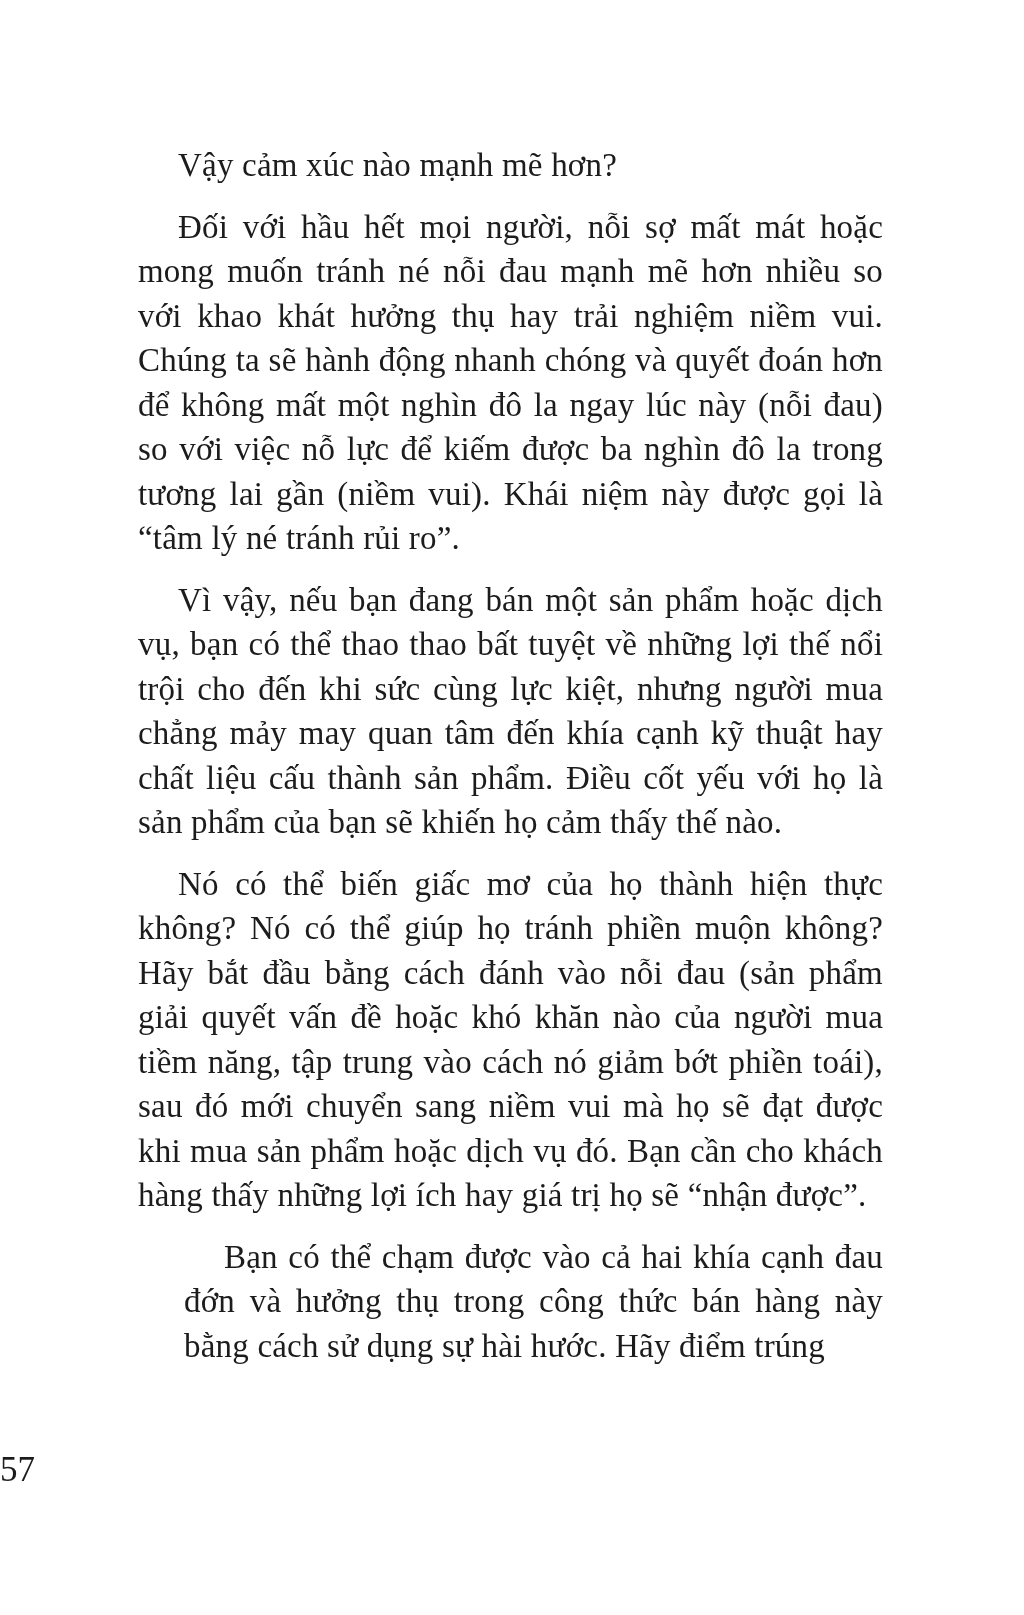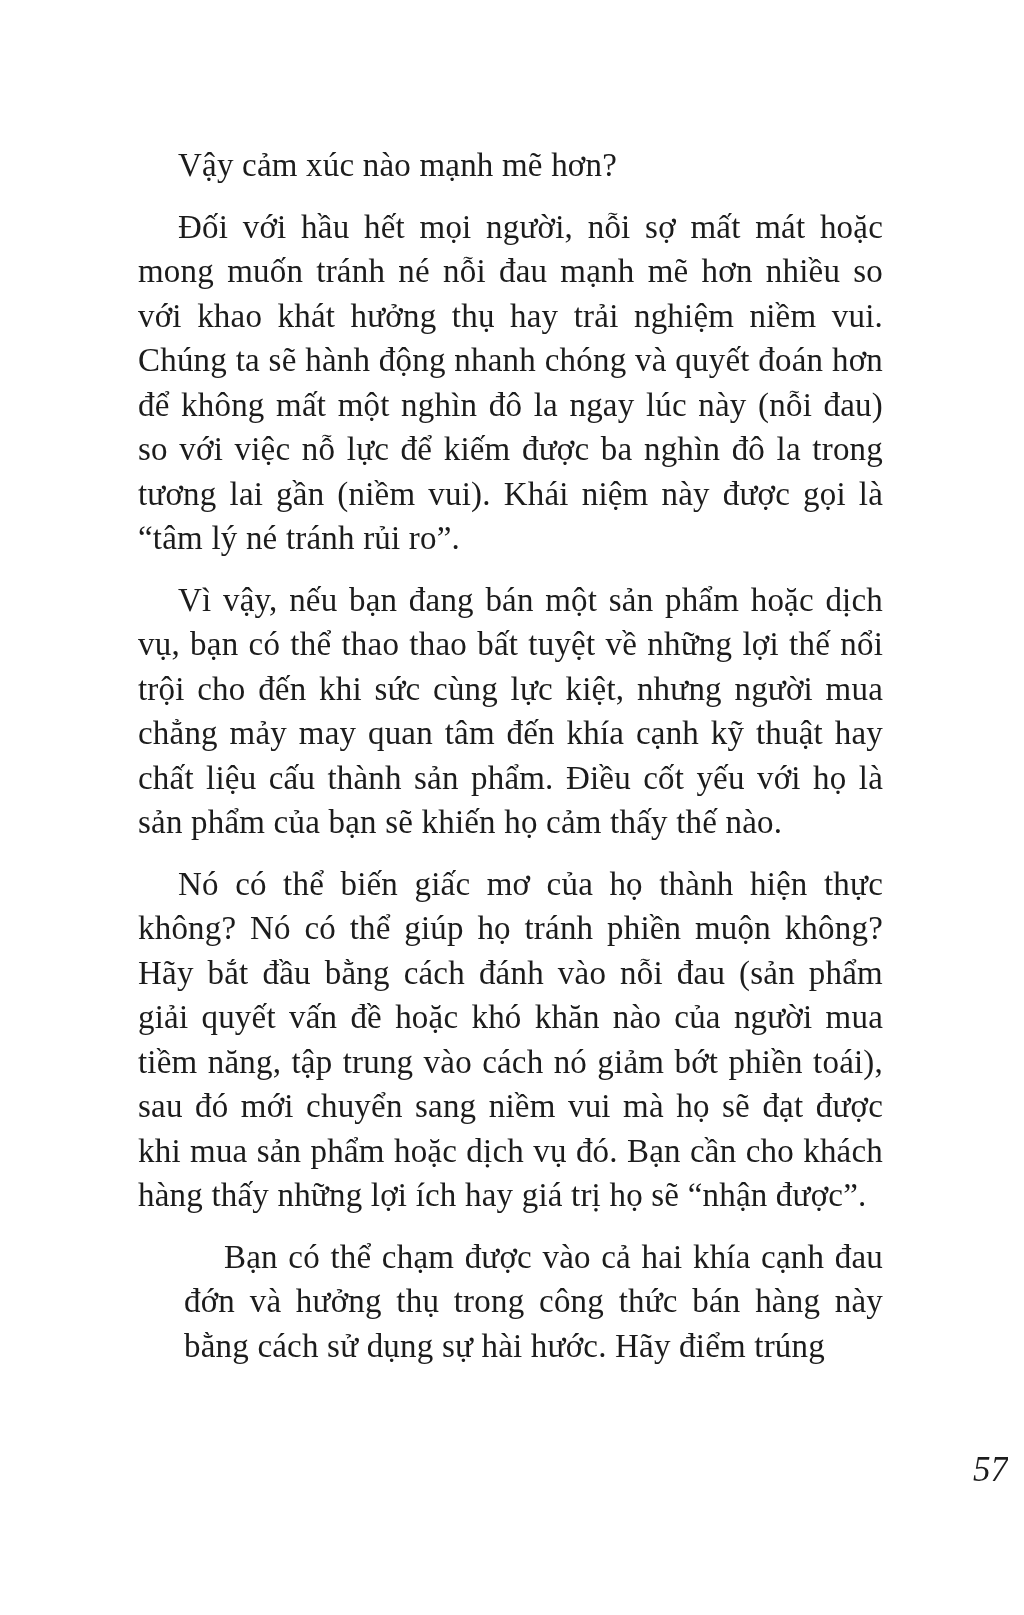--- a/index.html
+++ b/index.html
@@ -32,25 +32,24 @@
   }
   .para:last-child {
     margin-bottom: 0;
     margin-left: 46px;
   }
   .page-number {
     position: absolute;
     top: 1448px;
     left: 0;
     width: 100%;
-    text-align: right;
+    text-align: left;
     font-size: 35px;
     line-height: 44px;
     color: #1c1c1c;
-    font-style: italic;
   }
 </style>
 </head>
 <body>
 
 <div class="book-page">
   <div class="text-block">
     <p class="para">Vậy cảm xúc nào mạnh mẽ hơn?</p>
     <p class="para">Đối với hầu hết mọi người, nỗi sợ mất mát hoặc mong muốn tránh né nỗi đau mạnh mẽ hơn nhiều so với khao khát hưởng thụ hay trải nghiệm niềm vui. Chúng ta sẽ hành động nhanh chóng và quyết đoán hơn để không mất một nghìn đô la ngay lúc này (nỗi đau) so với việc nỗ lực để kiếm được ba nghìn đô la trong tương lai gần (niềm vui). Khái niệm này được gọi là “tâm lý né tránh rủi ro”.</p>
     <p class="para">Vì vậy, nếu bạn đang bán một sản phẩm hoặc dịch vụ, bạn có thể thao thao bất tuyệt về những lợi thế nổi trội cho đến khi sức cùng lực kiệt, nhưng người mua chẳng mảy may quan tâm đến khía cạnh kỹ thuật hay chất liệu cấu thành sản phẩm. Điều cốt yếu với họ là sản phẩm của bạn sẽ khiến họ cảm thấy thế nào.</p>

